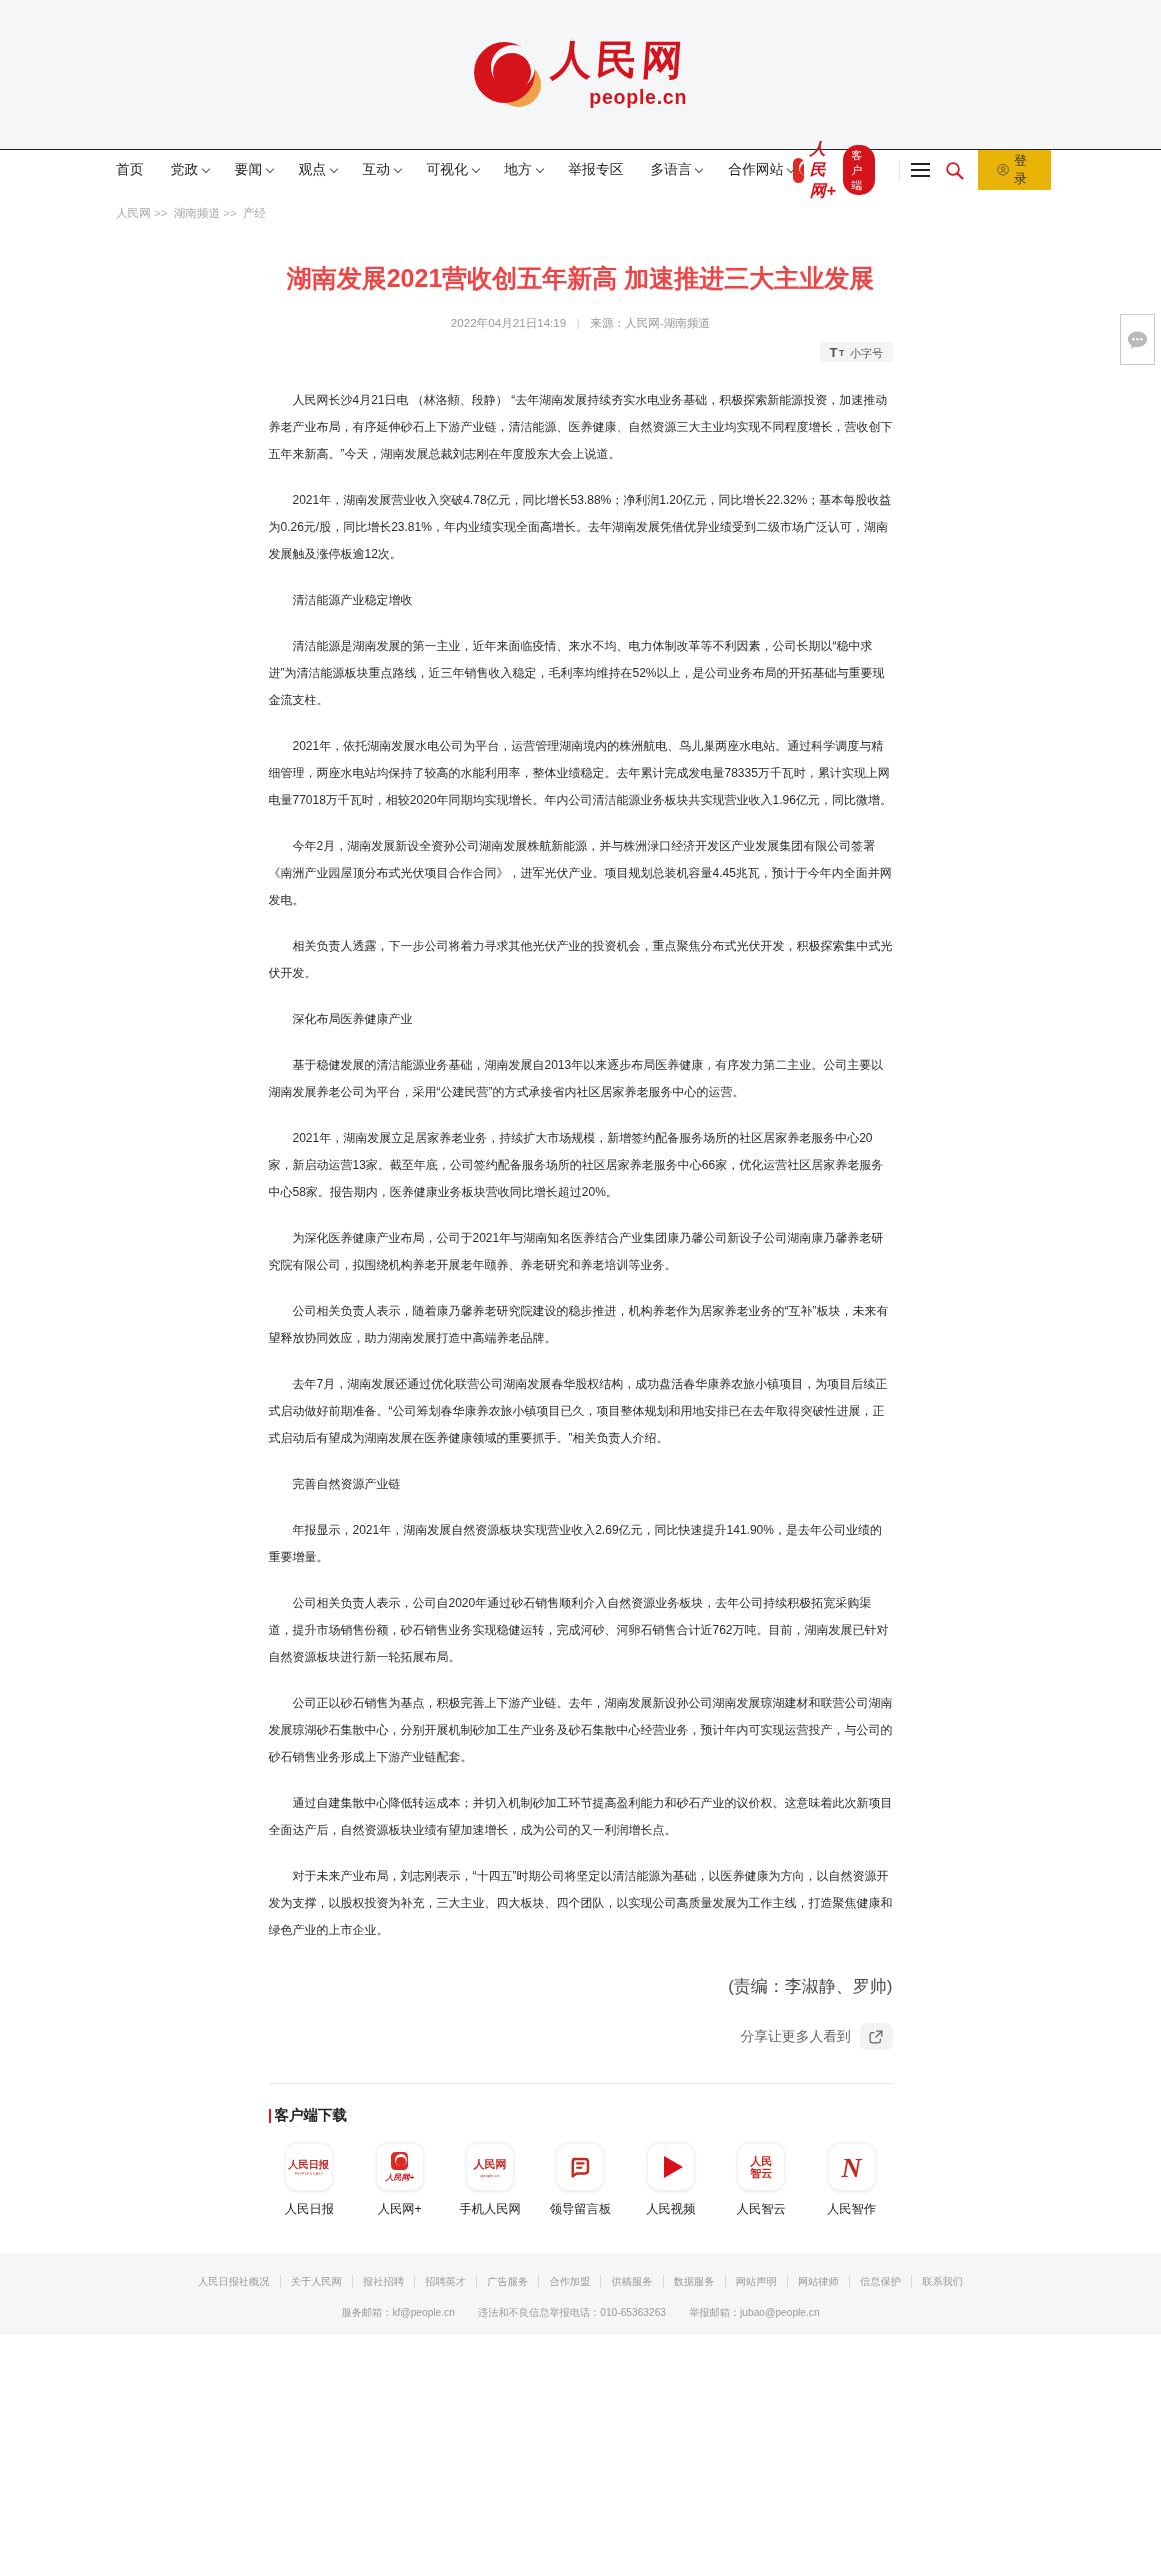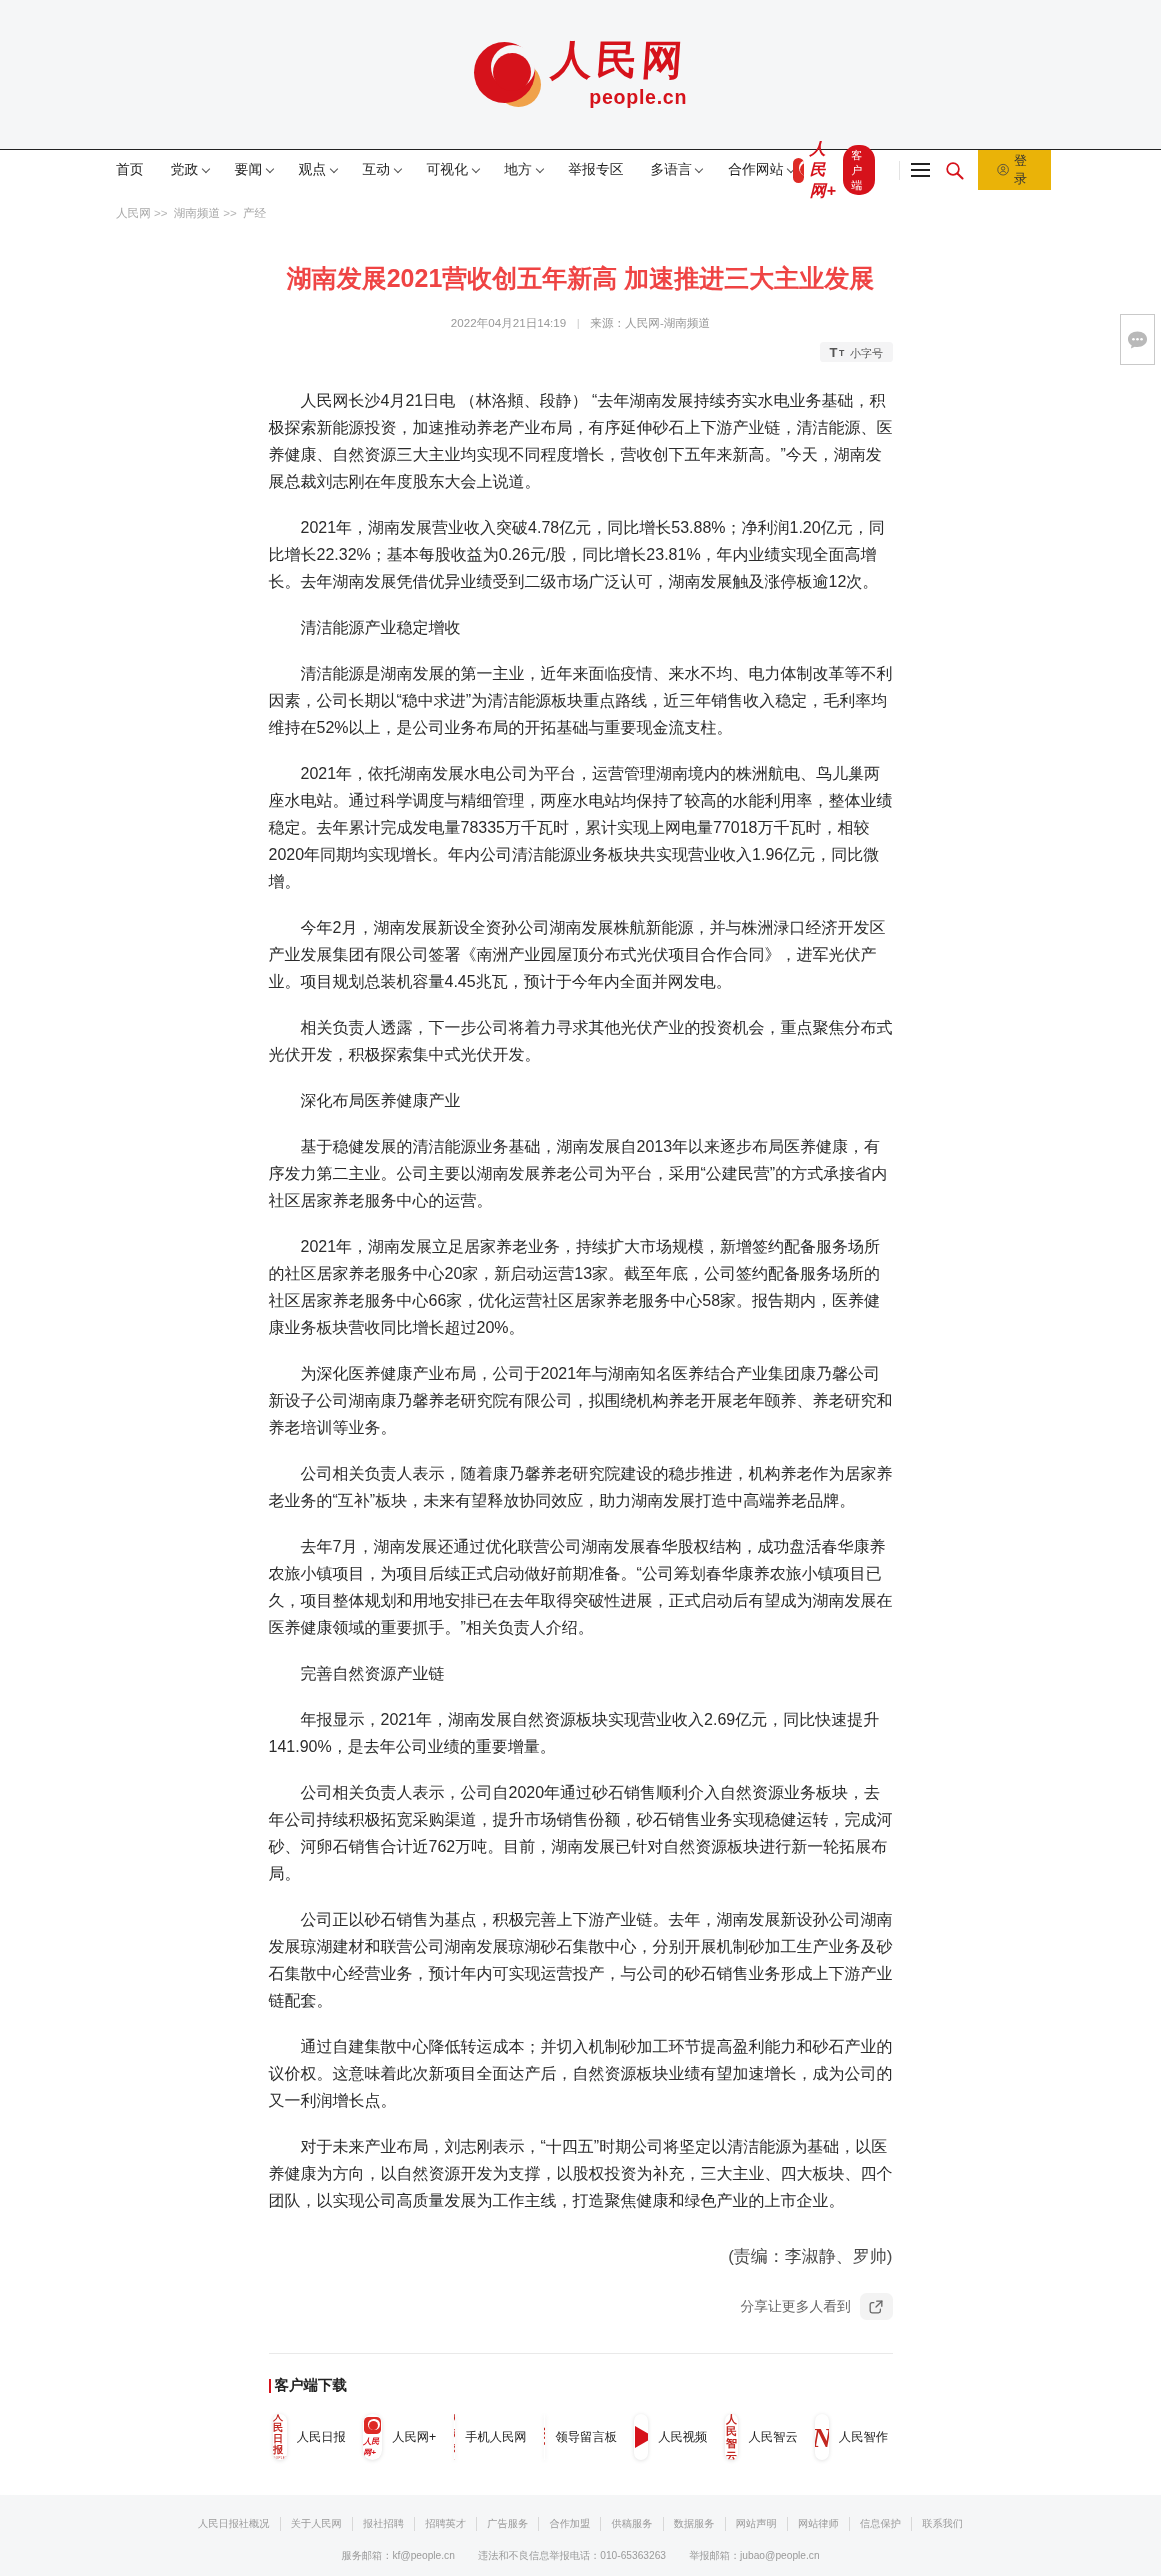--- a/index.html
+++ b/index.html
@@ -51,33 +51,33 @@
   .article { width:624px; margin:0 auto; }
   .art-title { margin-top:32px; text-align:center; font-size:25px; line-height:1.45; font-weight:bold; color:#ef4444; }
   .art-meta { margin-top:19px; text-align:center; font-size:11.6px; color:#999; }
   .art-meta .pipe { color:#ccc; margin:0 7.3px; }
   .font-tool-row { display:flex; justify-content:flex-end; margin-top:11.6px; }
   .font-tool { background:#f4f4f5; border-radius:3.6px; padding:3.6px 9.4px; display:flex; align-items:flex-end; gap:1.5px; color:#555; cursor:pointer; }
   .font-tool .t-big { font-size:13px; font-weight:bold; line-height:1; }
   .font-tool .t-small { font-size:8.7px; font-weight:bold; line-height:1.2; }
   .font-tool .t-label { font-size:11px; margin-left:4.4px; line-height:1.1; }
   .art-body { margin-top:25px; }
-  .art-body p { font-size:16px; line-height:27px; text-indent:2em; margin-bottom:19px; color:#2b2b2b; }
+  .art-body p { font-size:12px; line-height:27px; text-indent:2em; margin-bottom:19px; color:#2b2b2b; }
   .editor-note { text-align:right; font-size:17px; color:#4a4a4a; margin-top:30.5px; }
   .share-row { display:flex; justify-content:flex-end; align-items:center; gap:8.7px; margin-top:25px; color:#666; font-size:13.8px; }
   .share-btn { width:33px; height:27.6px; background:#f3f3f3; border-radius:6.5px; display:flex; align-items:center; justify-content:center; cursor:pointer; }
   .art-divider { width:624px; margin:33px auto 0; border-top:0.7px solid #e9e9e9; }
 
   
   .dl-section { width:624px; margin:22px auto 0; }
   .dl-head { display:flex; align-items:center; gap:3px; }
   .dl-bar { width:2.9px; height:14.5px; background:#d6121b; }
   .dl-title { font-size:14.5px; font-weight:bold; color:#222; }
   .apps { display:flex; justify-content:space-between; margin-top:19px; padding:0 4.4px; }
-  .app { width:73px; display:flex; flex-direction:row; align-items:center; gap:10.2px; cursor:pointer; }
+  .app { width:73px; display:flex; flex-direction:column; align-items:center; gap:10.2px; cursor:pointer; }
   .app-icon { width:46px; height:46px; background:#fff; border-radius:11px; box-shadow:0 0.7px 4.4px rgba(0,0,0,.13); display:flex; flex-direction:column; align-items:center; justify-content:center; overflow:hidden; }
   .app-label { font-size:12.3px; color:#222; white-space:nowrap; }
   .cal-grid { display:grid; grid-template-columns:auto auto; gap:0 1.5px; color:#c32722; font-weight:bold; font-size:10.2px; line-height:11px; font-family:"Liberation Serif","DejaVu Serif",serif; }
   .cal-sub { font-size:2.9px; color:#c32722; margin-top:1.5px; letter-spacing:0.4px; }
   .mini-app.sm { width:17.4px; height:17.4px; border-radius:4.4px; }
   .mini-app.sm .m-white { left:4.4px; top:2.2px; width:11.6px; height:11.6px; }
   .mini-app.sm .m-red { left:5.1px; top:4.4px; width:9.4px; height:9.4px; }
   .app-script { color:#d6121b; font-weight:bold; font-style:italic; font-size:8px; margin-top:2.2px; }
   .rmw-txt { color:#c32722; font-weight:bold; font-size:11px; font-family:"Liberation Serif","DejaVu Serif",serif; }
   .rmw-sub { color:#c32722; font-size:4.4px; margin-top:1.5px; }

